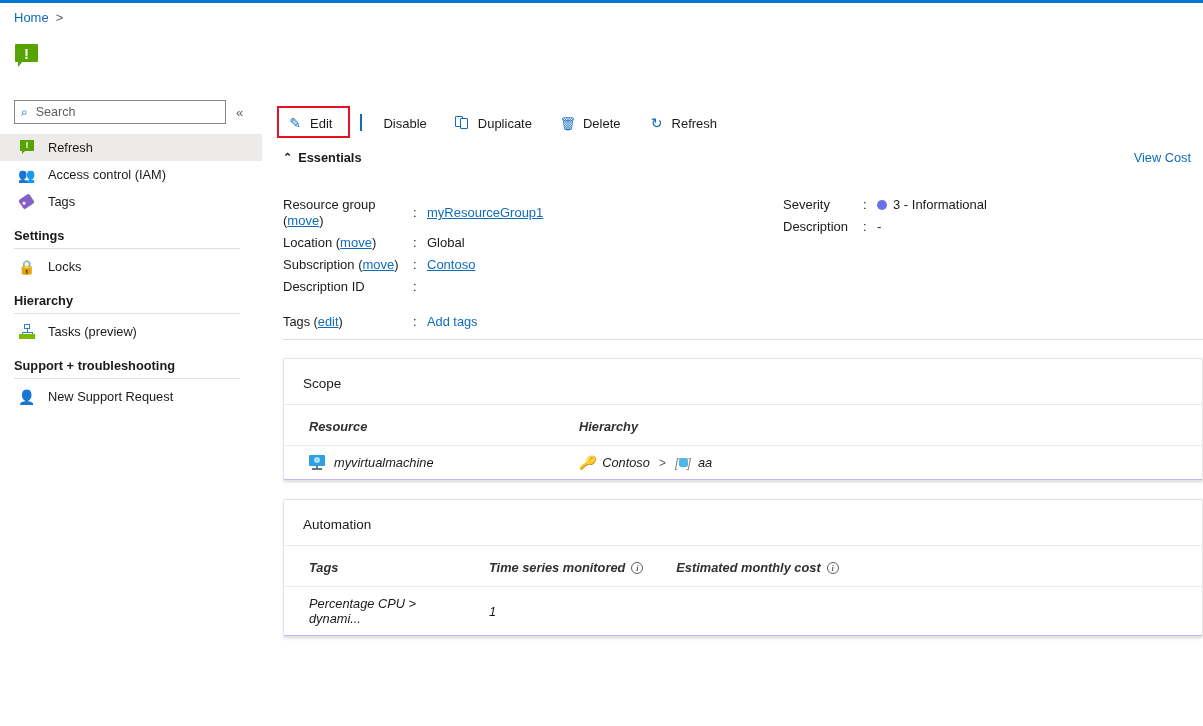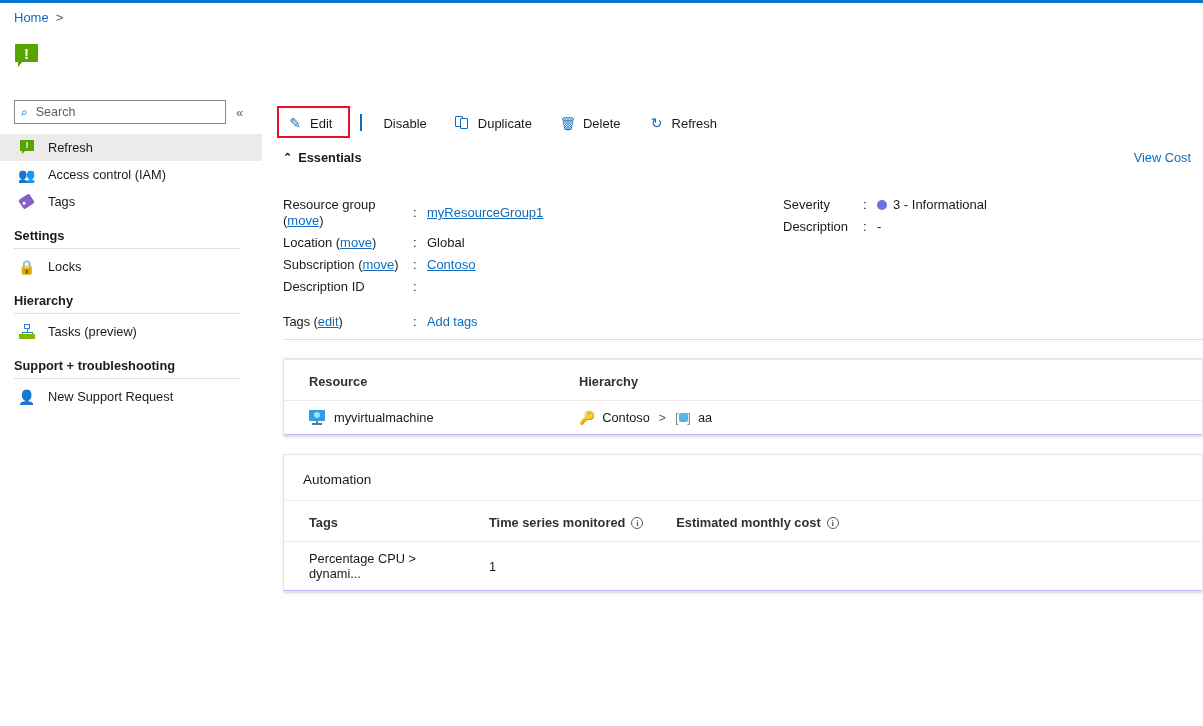--- a/index.html
+++ b/index.html
@@ -213,21 +213,21 @@
   .card {
     margin-top: 18px; margin-right: 0;
     background: #fff; border: 1px solid #e5e5e5;
     border-radius: 2px;
     box-shadow: 0 1.6px 3.6px rgba(0,0,0,0.08), 0 0.3px 0.9px rgba(0,0,0,0.06);
   }
   .card-title {
     font-size: 13.5px; color: #1b1a19; padding: 17px 19px 13px 19px;
   }
   .card-divider { height: 1px; background: #edebe9; }
-  .tbl { width: 100%; border-collapse: collapse; }
+  .tbl { width: 100%; border-collapse: collapse; font-style: italic; }
   .tbl th {
     text-align: left; font-size: 12.8px; font-weight: bold; color: #323130;
     padding: 14px 8px 11px 25px; border-bottom: 1px solid #edebe9;
     white-space: nowrap;
   }
   .tbl td {
     font-size: 12.8px; color: #1b1a19;
     padding: 9px 8px 9px 25px; border-bottom: 1px solid #c4b5fd;
   }
   .th-info {
@@ -425,20 +425,21 @@
 
     <div class="tags-row">
       <span class="ess-key"><span>Tags (</span><span class="lnk-u">edit</span><span>)</span></span>
       <span class="ess-colon">:</span>
       <span class="ess-val lnk">Add tags</span>
     </div>
 
     <div class="ess-rule"></div>
 
     <div class="card">
+      <div class="card-title">Scope</div>
       <div class="card-divider"></div>
       <table class="tbl">
         <thead>
           <tr>
             <th style="width:270px;">Resource</th>
             <th>Hierarchy</th>
           </tr>
         </thead>
         <tbody>
           <tr>

